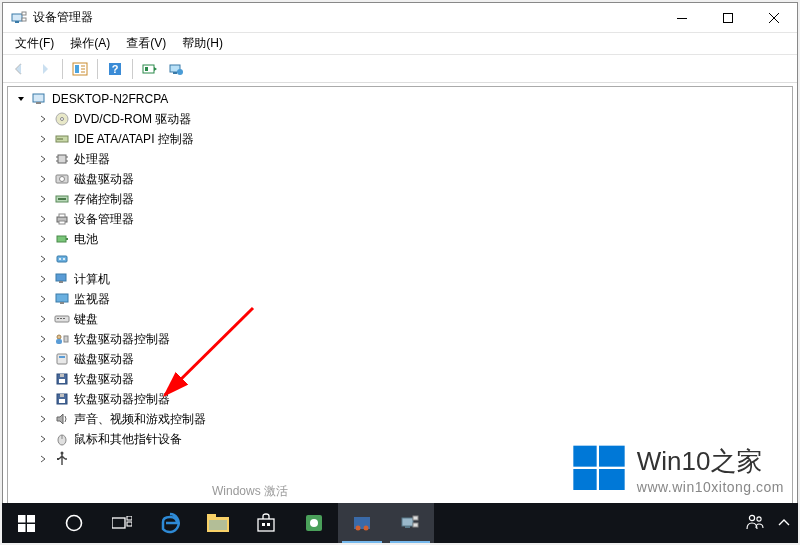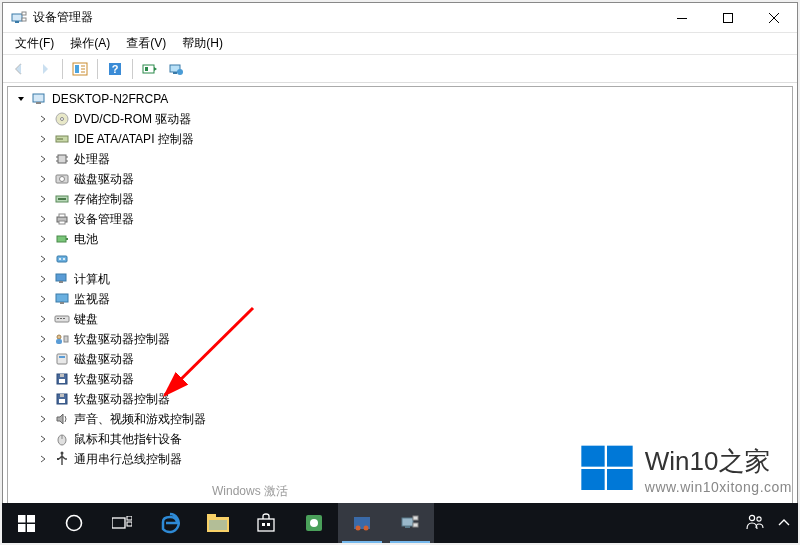--- a/index.html
+++ b/index.html
@@ -42,21 +42,21 @@
 .activation { position: absolute; bottom: 42px; left: 209px; font-size: 12px; color: #999; }
 
 
 .taskbar { position: absolute; left: 2px; right: 2px; bottom: 2px; height: 40px; background: #101318; display: flex; align-items: center; }
 .task-btn { width: 48px; height: 40px; display: flex; align-items: center; justify-content: center; color: #fff; position: relative; }
 .task-btn.active { background: #353941; }
 .task-btn.active::after { content: ""; position: absolute; bottom: 0; left: 4px; right: 4px; height: 2px; background: #76b9ed; }
 .task-icons-right { position: absolute; right: 8px; display: flex; align-items: center; gap: 14px; }
 
 
-.watermark { position: absolute; right: 8px; bottom: 48px; display: flex; align-items: center; gap: 10px; z-index: 6; }
+.watermark { position: absolute; right: 16px; bottom: 48px; display: flex; align-items: center; gap: 10px; z-index: 6; }
 .watermark-logo { width: 56px; height: 56px; }
 .watermark-text { text-align: left; }
 .wm-title { font-size: 26px; font-weight: 300; color: #333; }
 .wm-url { font-size: 14px; color: #888; letter-spacing: .5px; }
 
 
 .tree-area::-webkit-scrollbar { width: 17px; }
 .tree-area::-webkit-scrollbar-track { background: #f0f0f0; }
 .tree-area::-webkit-scrollbar-thumb { background: #c1c1c1; }
 .tree-area::-webkit-scrollbar-button { height: 17px; background: #f0f0f0; }
@@ -437,21 +437,20 @@
           </svg>
         </span>
     <span class="node-icon">
           <svg width="16" height="16" viewBox="0 0 16 16">
             <path d="M8 2 L8 14 M8 5 L5 8 M8 5 L11 8" stroke="#444" stroke-width="1.4" fill="none"></path>
             <circle cx="8" cy="2" r="1.5" fill="#444"></circle>
             <rect x="3" y="7" width="2" height="2" fill="#444"></rect>
             <circle cx="12" cy="8" r="1" fill="#444"></circle>
           </svg>
         </span>
-    <span class="node-label">通用串行总线控制器</span>
   </div>
 
 </div>
 
 <svg class="red-arrow" width="120" height="110">
   <defs>
         <marker id="ah" markerWidth="10" markerHeight="10" refX="8" refY="3" orient="auto">
           <path d="M0,0 L0,6 L9,3 Z" fill="#ff0000"></path>
         </marker>
       </defs>

